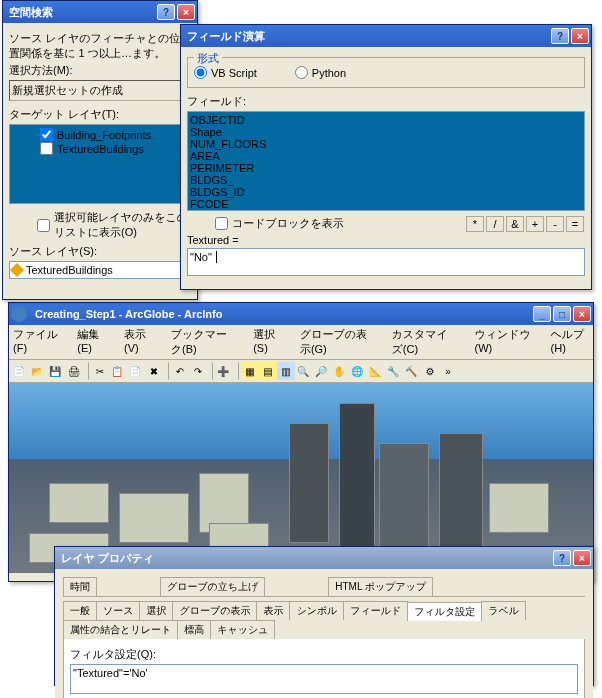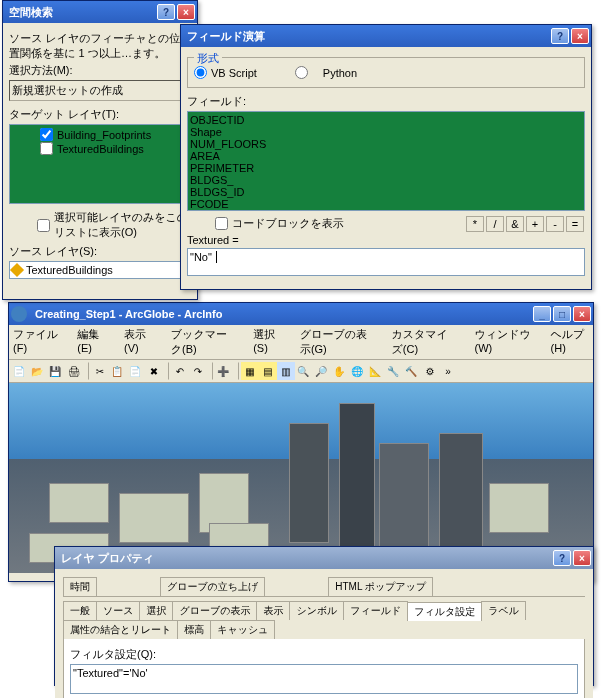--- a/index.html
+++ b/index.html
@@ -8,21 +8,21 @@
 .tbar{background:linear-gradient(#3b77dd,#2b5fc0);height:22px;display:flex;align-items:center;padding:0 2px;color:#fff;font-weight:bold;}
 .tbar .ttl{flex:1;padding-left:4px;}
 .tbtn{width:18px;height:16px;margin-left:2px;border:1px solid #fff;border-radius:2px;display:flex;align-items:center;justify-content:center;font-size:10px;font-weight:bold;}
 .tbtn.help{background:linear-gradient(#a8c4f0,#6998e0);color:#1a3a7a;}
 .tbtn.close{background:linear-gradient(#f08080,#d04040);color:#fff;}
 .tbtn.min,.tbtn.max{background:linear-gradient(#a8c4f0,#6998e0);color:#1a3a7a;}
 .body{padding:6px;background:#ece9d8;}
 .grp{border:1px solid #aca899;margin:4px 0;padding:6px;position:relative;}
 .grp .gt{position:absolute;top:-7px;left:6px;background:#ece9d8;padding:0 3px;color:#0046d5;}
 .lbl{margin:2px 0;}
-.listb{background:#15803d;border:1px solid #7f9db9;padding:2px;}
+.listb{background:#0369a1;border:1px solid #7f9db9;padding:2px;}
 .chk{display:flex;align-items:center;margin:1px 0;padding-left:28px;}
 .chk input{margin-right:4px;}
 .radio{display:flex;align-items:flex-end;margin:2px 8px 2px 0;}
 .radio input{margin-right:4px;}
 .radrow{display:flex;}
 .txt{background:#fff;border:1px solid #7f9db9;padding:2px;width:100%;}
 .btn{background:#ece9d8;border:1px solid #aca899;padding:1px 4px;min-width:18px;text-align:center;display:inline-block;margin:0 1px;}
 
 .agw{left:8px;top:302px;width:586px;height:280px;}
 .agw .tbar{background:linear-gradient(#3b77dd,#2b5fc0);}
@@ -89,21 +89,21 @@
     <span class="tbtn close">×</span>
   </div>
   <div class="body">
     <div class="grp">
       <span class="gt">形式</span>
       <div class="radrow">
         <label class="radio">
             <input type="radio" checked="" style="">
             <span>VB Script</span>
           </label>
-        <label class="radio" style="margin-left:30px;gap:11px;">
+        <label class="radio" style="margin-left:30px;">
             <input type="radio" style="">
             <span>Python</span>
           </label>
       </div>
     </div>
     <div style="display:flex;gap:16px;">
       <div style="flex:1.3;">
         <div class="lbl">フィールド:</div>
         <div class="listb scroll" id="fields-list">
             <div>OBJECTID</div>

